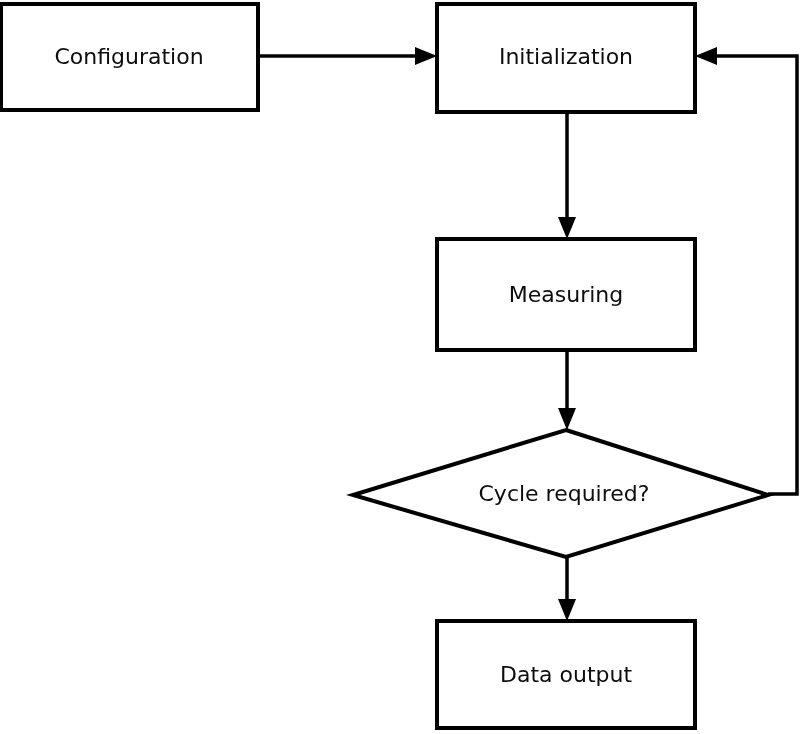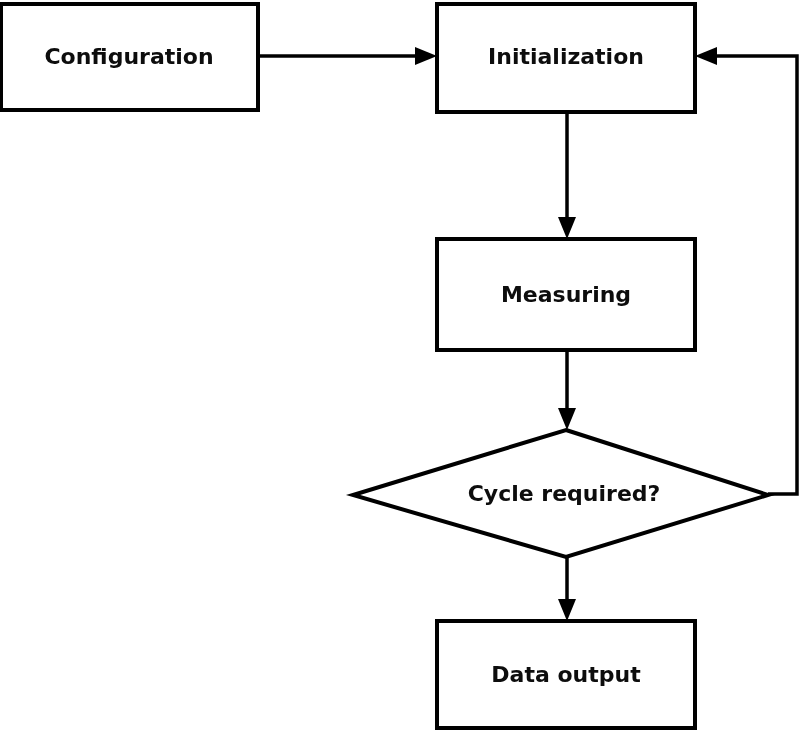--- a/index.html
+++ b/index.html
@@ -11,21 +11,20 @@
     width: 800px;
     height: 734px;
     font-family: "DejaVu Sans", sans-serif;
     overflow: hidden;
   }
   #canvas {
     position: relative;
     width: 692px;
     height: 734px;
     background: #ffffff;
-    font-weight: bold;
   }
   #flow-svg {
     position: absolute;
     top: 0;
     left: 0;
     width: 800px;
     height: 734px;
   }
   .node-label {
     font-family: "DejaVu Sans", sans-serif;

